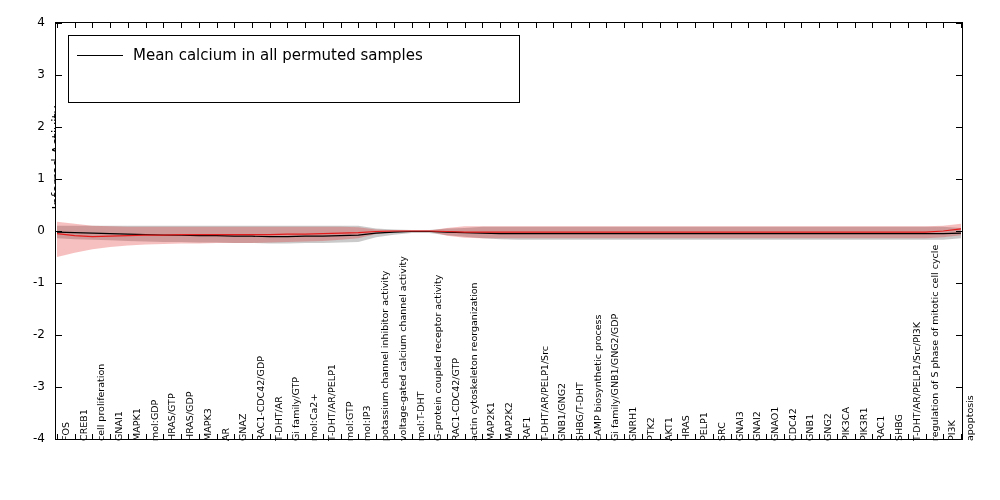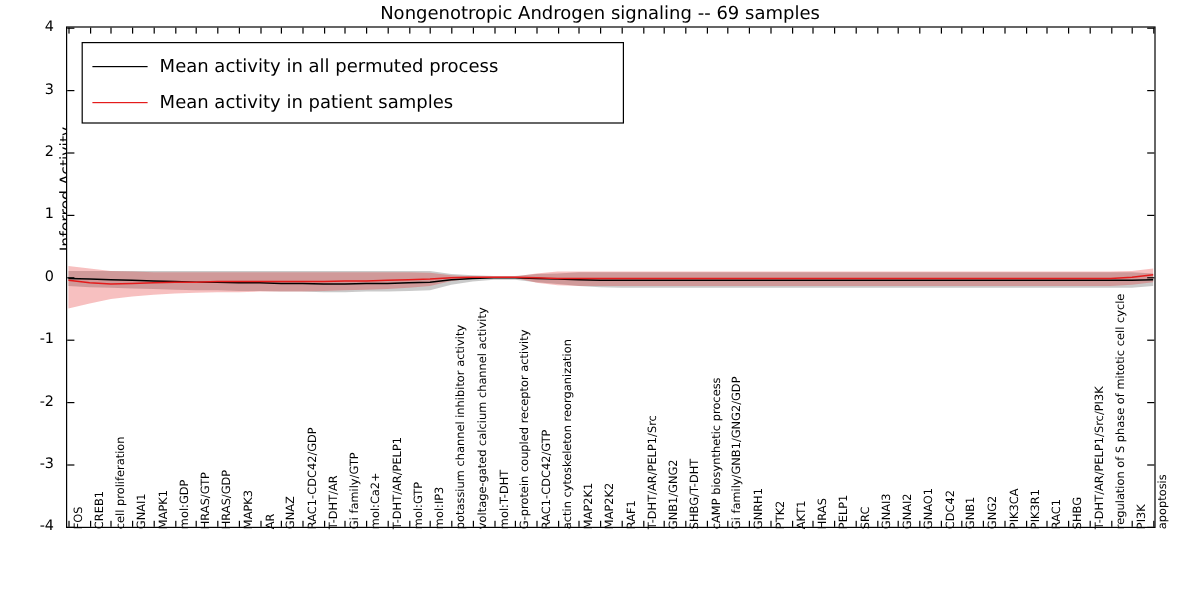--- a/index.html
+++ b/index.html
@@ -19,21 +19,20 @@
   .legline{width:46px;height:0;border-top:1px solid #000;margin-right:10px;}
   .legline.red{border-top-color:#e41b1b;}
   .legtext{font-size:15px;color:#000;}
   svg{position:absolute;left:0;top:0;}
 </style>
 </head>
 <body>
 
 <div id="wrap">
 
-  <div id="title">Nongenotropic Androgen signaling -- 69 samples</div>
 
   <div id="ylabel">Inferred Activity</div>
 
   <div id="plot">
     <svg id="svg" width="906" height="416">
         <path d="M1.00,202.80 L18.73,202.80 L36.45,202.80 L54.18,202.80 L71.90,202.80 L89.63,202.80 L107.35,202.80 L125.08,202.80 L142.80,202.80 L160.53,202.80 L178.25,202.80 L195.98,202.80 L213.71,202.80 L231.43,202.80 L249.16,202.80 L266.88,202.80 L284.61,202.80 L302.33,202.80 L320.06,205.40 L337.78,206.44 L355.51,206.96 L373.24,206.96 L390.96,205.40 L408.69,204.88 L426.41,203.84 L444.14,203.84 L461.86,203.84 L479.59,203.84 L497.31,203.84 L515.04,203.84 L532.76,203.84 L550.49,203.84 L568.22,203.84 L585.94,203.84 L603.67,203.84 L621.39,203.84 L639.12,203.84 L656.84,203.84 L674.57,203.84 L692.29,203.84 L710.02,203.84 L727.75,203.84 L745.47,203.84 L763.20,203.84 L780.92,203.84 L798.65,203.84 L816.37,203.84 L834.10,203.84 L851.82,203.84 L869.55,203.84 L887.27,203.84 L905.00,204.88 L905.00,215.28 L887.27,216.84 L869.55,216.84 L851.82,216.84 L834.10,216.84 L816.37,216.84 L798.65,216.84 L780.92,216.84 L763.20,216.84 L745.47,216.84 L727.75,216.84 L710.02,216.84 L692.29,216.84 L674.57,216.84 L656.84,216.84 L639.12,216.84 L621.39,216.84 L603.67,216.84 L585.94,216.84 L568.22,216.84 L550.49,216.84 L532.76,216.84 L515.04,216.84 L497.31,216.84 L479.59,216.84 L461.86,216.84 L444.14,216.32 L426.41,215.28 L408.69,213.72 L390.96,212.16 L373.24,210.08 L355.51,210.08 L337.78,211.64 L320.06,214.24 L302.33,218.92 L284.61,219.44 L266.88,219.96 L249.16,219.96 L231.43,220.48 L213.71,220.48 L195.98,219.96 L178.25,219.96 L160.53,219.44 L142.80,219.44 L125.08,218.92 L107.35,218.92 L89.63,218.40 L71.90,217.88 L54.18,217.36 L36.45,216.84 L18.73,216.32 L1.00,215.28 Z" fill="rgba(80,80,80,0.30)" stroke="none"></path>
         <path d="M1.00,198.64 L18.73,200.72 L36.45,202.80 L54.18,203.32 L71.90,203.84 L89.63,203.84 L107.35,203.84 L125.08,203.84 L142.80,203.84 L160.53,203.84 L178.25,203.84 L195.98,203.84 L213.71,203.84 L231.43,203.84 L249.16,203.84 L266.88,203.84 L284.61,203.84 L302.33,204.36 L320.06,206.44 L337.78,207.48 L355.51,207.48 L373.24,207.48 L390.96,204.88 L408.69,203.32 L426.41,203.32 L444.14,203.32 L461.86,203.32 L479.59,203.32 L497.31,203.32 L515.04,203.32 L532.76,203.32 L550.49,203.32 L568.22,203.32 L585.94,203.32 L603.67,203.32 L621.39,203.32 L639.12,203.32 L656.84,203.32 L674.57,203.32 L692.29,203.32 L710.02,203.32 L727.75,203.32 L745.47,203.32 L763.20,203.32 L780.92,203.32 L798.65,203.32 L816.37,203.32 L834.10,203.32 L851.82,203.32 L869.55,203.32 L887.27,202.80 L905.00,200.72 L905.00,212.16 L887.27,214.24 L869.55,215.28 L851.82,215.28 L834.10,215.28 L816.37,215.28 L798.65,215.28 L780.92,215.28 L763.20,215.28 L745.47,215.28 L727.75,215.28 L710.02,215.28 L692.29,215.28 L674.57,215.28 L656.84,215.28 L639.12,215.28 L621.39,215.28 L603.67,215.28 L585.94,215.28 L568.22,215.28 L550.49,215.28 L532.76,215.28 L515.04,215.28 L497.31,215.28 L479.59,215.28 L461.86,215.28 L444.14,215.28 L426.41,215.28 L408.69,214.76 L390.96,212.68 L373.24,208.52 L355.51,208.52 L337.78,209.04 L320.06,211.12 L302.33,215.28 L284.61,216.84 L266.88,217.88 L249.16,218.40 L231.43,218.92 L213.71,219.44 L195.98,219.96 L178.25,219.96 L160.53,219.96 L142.80,220.48 L125.08,220.48 L107.35,221.00 L89.63,221.52 L71.90,222.56 L54.18,224.12 L36.45,226.20 L18.73,229.84 L1.00,234.00 Z" fill="rgba(228,27,27,0.28)" stroke="none"></path>
         <path d="M1.00,209.04 L18.73,209.56 L36.45,210.08 L54.18,210.60 L71.90,211.12 L89.63,211.64 L107.35,212.16 L125.08,212.16 L142.80,212.68 L160.53,212.68 L178.25,213.20 L195.98,213.20 L213.71,213.72 L231.43,213.72 L249.16,213.20 L266.88,213.20 L284.61,212.68 L302.33,212.16 L320.06,210.08 L337.78,209.04 L355.51,208.52 L373.24,208.52 L390.96,209.04 L408.69,209.56 L426.41,210.08 L444.14,210.60 L461.86,210.60 L479.59,210.60 L497.31,210.60 L515.04,210.60 L532.76,210.60 L550.49,210.60 L568.22,210.60 L585.94,210.60 L603.67,210.60 L621.39,210.60 L639.12,210.60 L656.84,210.60 L674.57,210.60 L692.29,210.60 L710.02,210.60 L727.75,210.60 L745.47,210.60 L763.20,210.60 L780.92,210.60 L798.65,210.60 L816.37,210.60 L834.10,210.60 L851.82,210.60 L869.55,210.60 L887.27,210.60 L905.00,210.08 " fill="none" stroke="#000000" stroke-width="1.2"></path>
         <path d="M1.00,210.60 L18.73,212.68 L36.45,213.72 L54.18,213.20 L71.90,212.68 L89.63,212.16 L107.35,212.16 L125.08,211.64 L142.80,211.64 L160.53,211.64 L178.25,211.64 L195.98,211.64 L213.71,211.64 L231.43,211.12 L249.16,211.12 L266.88,210.60 L284.61,210.08 L302.33,209.56 L320.06,208.52 L337.78,208.00 L355.51,208.00 L373.24,208.00 L390.96,208.52 L408.69,209.04 L426.41,209.04 L444.14,209.04 L461.86,209.04 L479.59,209.04 L497.31,209.04 L515.04,209.04 L532.76,209.04 L550.49,209.04 L568.22,209.04 L585.94,209.04 L603.67,209.04 L621.39,209.04 L639.12,209.04 L656.84,209.04 L674.57,209.04 L692.29,209.04 L710.02,209.04 L727.75,209.04 L745.47,209.04 L763.20,209.04 L780.92,209.04 L798.65,209.04 L816.37,209.04 L834.10,209.04 L851.82,209.04 L869.55,209.04 L887.27,208.00 L905.00,205.92 " fill="none" stroke="#e41b1b" stroke-width="1.2"></path>
       </svg>
@@ -160,25 +159,21 @@
         <div class="xmark" style="left: 869.549px; bottom: auto; top: 0px;"></div>
         <div class="xmark" style="left: 887.275px;"></div>
         <div class="xmark" style="left: 887.275px; bottom: auto; top: 0px;"></div>
         <div class="xmark" style="left: 905px;"></div>
         <div class="xmark" style="left: 905px; bottom: auto; top: 0px;"></div>
       </div>
 
     <div id="legend">
       <div class="legrow" style="top:4px;">
         <span class="legline"></span>
-        <span class="legtext">Mean activity in all permuted process</span>
-      </div>
-      <div class="legrow" style="top:34px;">
-        <span class="legline red"></span>
-        <span class="legtext">Mean activity in patient samples</span>
+        <span class="legtext">Mean calcium in all permuted samples</span>
       </div>
     </div>
   </div>
 
   <div id="xlabels">
       <div class="xlab" style="left: 60px; top: 441px;">FOS</div>
       <div class="xlab" style="left: 77.7255px; top: 441px;">CREB1</div>
       <div class="xlab" style="left: 95.451px; top: 441px;">cell proliferation</div>
       <div class="xlab" style="left: 113.176px; top: 441px;">GNAI1</div>
       <div class="xlab" style="left: 130.902px; top: 441px;">MAPK1</div>

